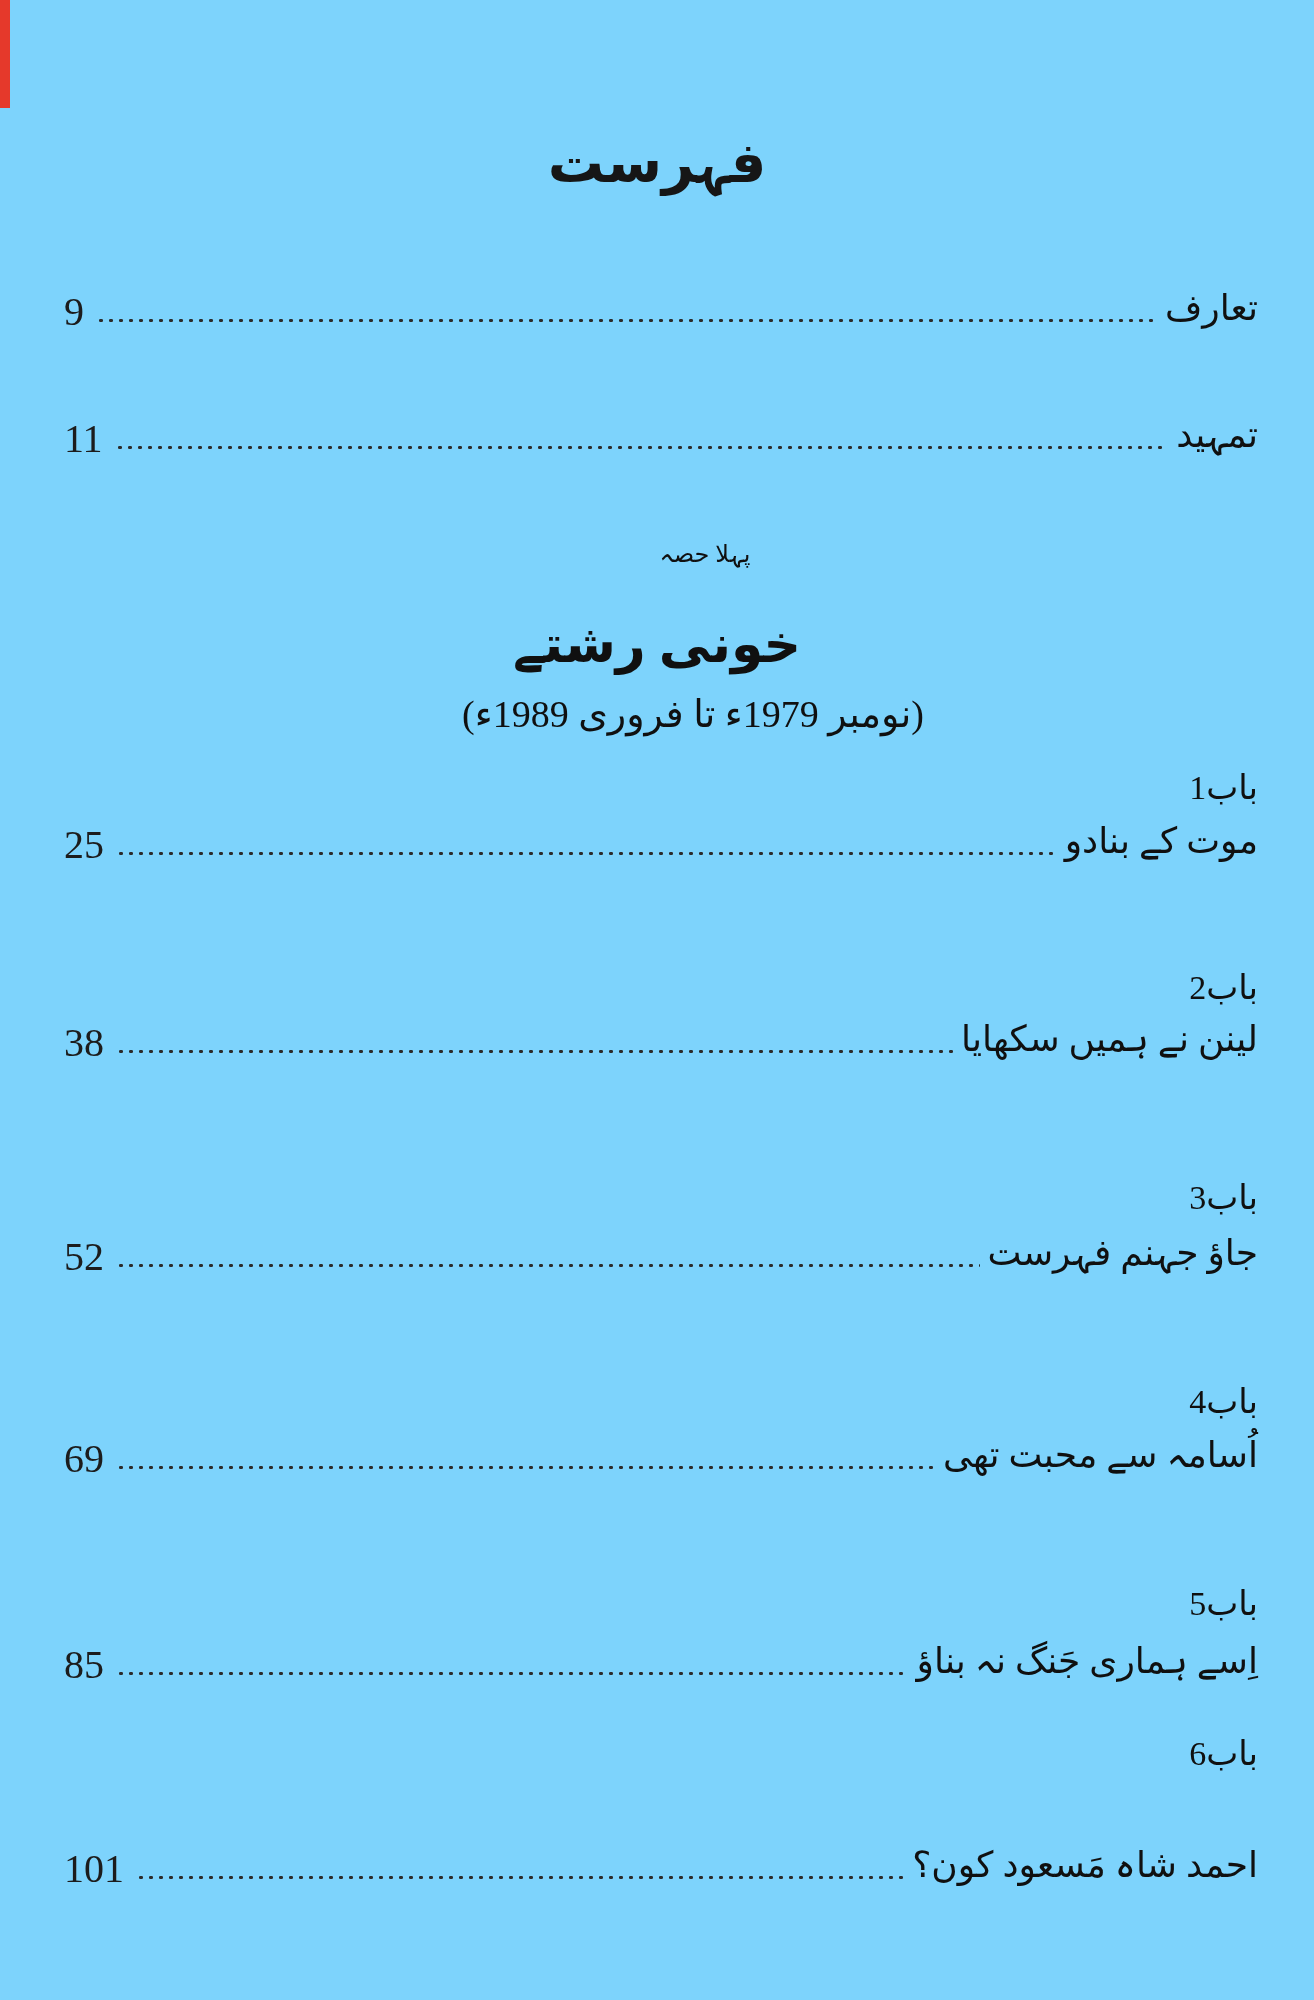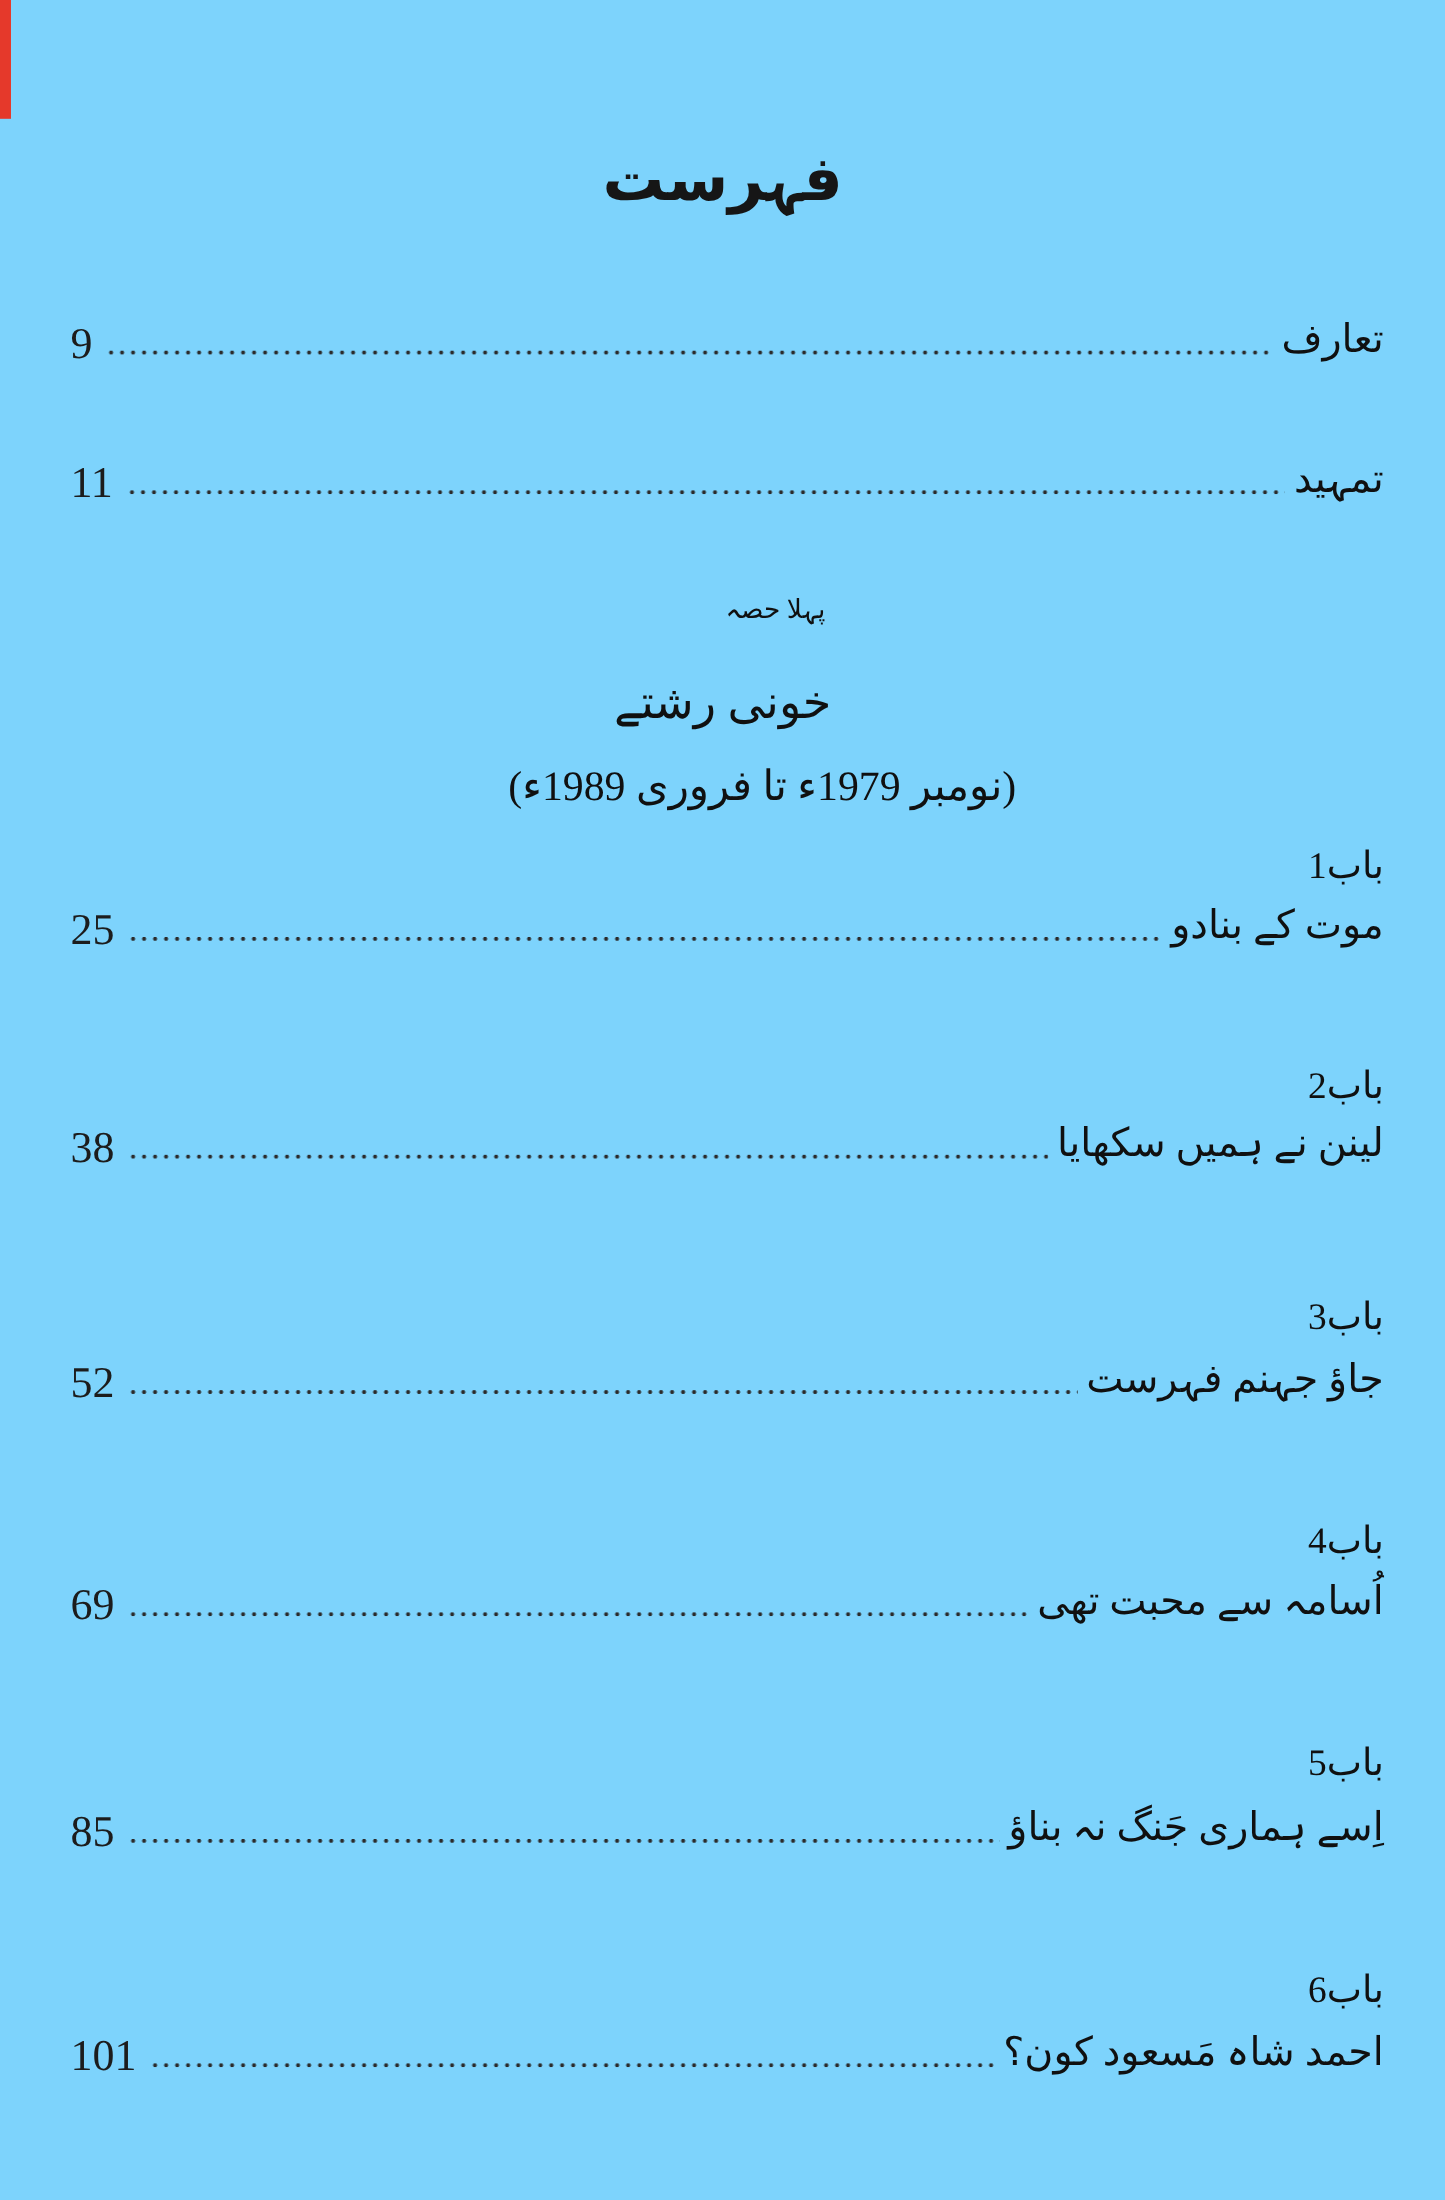--- a/index.html
+++ b/index.html
@@ -64,21 +64,21 @@
   }
   .section-line {
     position:absolute; left:0; width:100%;
     text-align:center;
     direction:rtl;
     color:#101010;
     font-family:"Liberation Serif","DejaVu Sans",serif;
     white-space:nowrap;
   }
   .part-label { top:540px; font-size:24px;padding-left:48px; }
-  .part-title { top:614px; font-size:42px; font-weight:normal; }
+  .part-title { top:614px; font-size:52px; font-weight:bold; }
   .part-dates { top:692px; font-size:38px;padding-left:36px; }
 </style>
 </head>
 <body>
 
 <div class="page">
 
   <div class="edge-marker"></div>
 
   <h1 class="doc-title">فہرست</h1>
@@ -127,20 +127,20 @@
     <span class="rtitle">اُسامہ سے محبت تھی</span>
   </div>
 
   <div class="chapter-label" style="top:1584px">باب5</div>
   <div class="toc-row" style="top:1638px">
     <span class="pnum">85</span>
     <span class="leader"></span>
     <span class="rtitle">اِسے ہماری جَنگ نہ بناؤ</span>
   </div>
 
-  <div class="chapter-label" style="top:1790px">باب6</div>
+  <div class="chapter-label" style="top:1734px">باب6</div>
   <div class="toc-row" style="top:1842px">
     <span class="pnum">101</span>
     <span class="leader"></span>
     <span class="rtitle">احمد شاہ مَسعود کون؟</span>
   </div>
 
 </div>
 
 </body></html>

